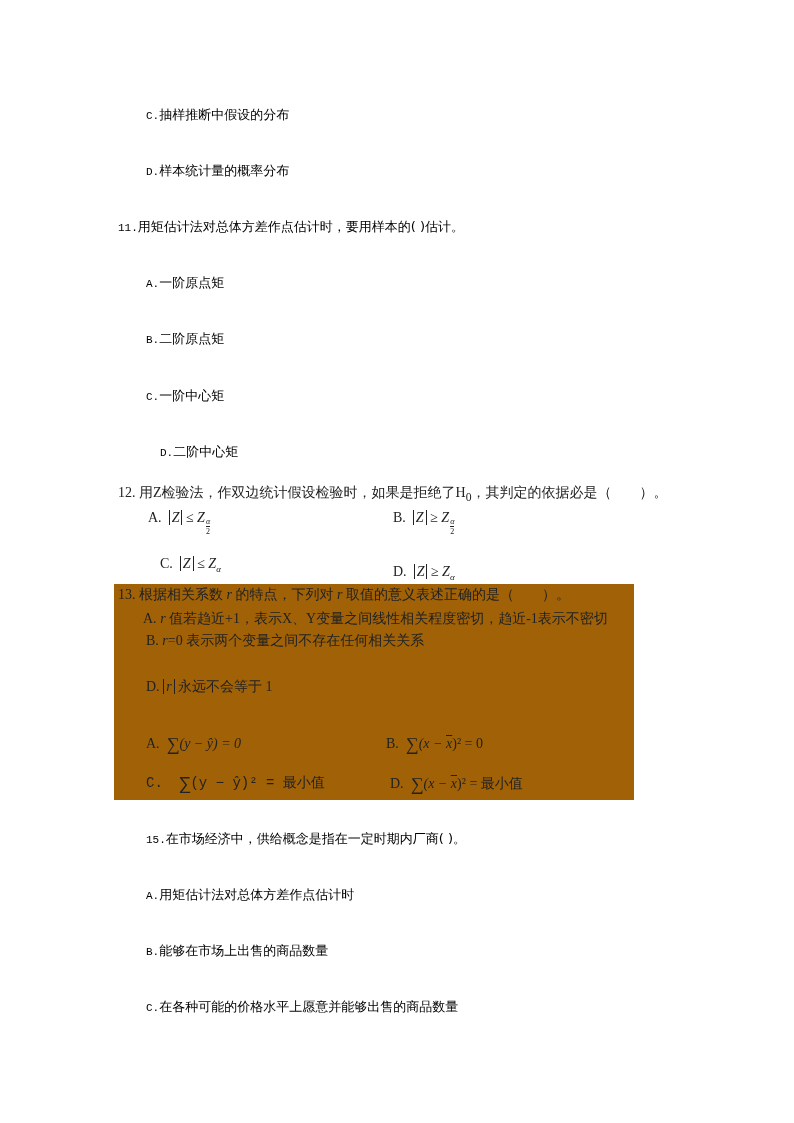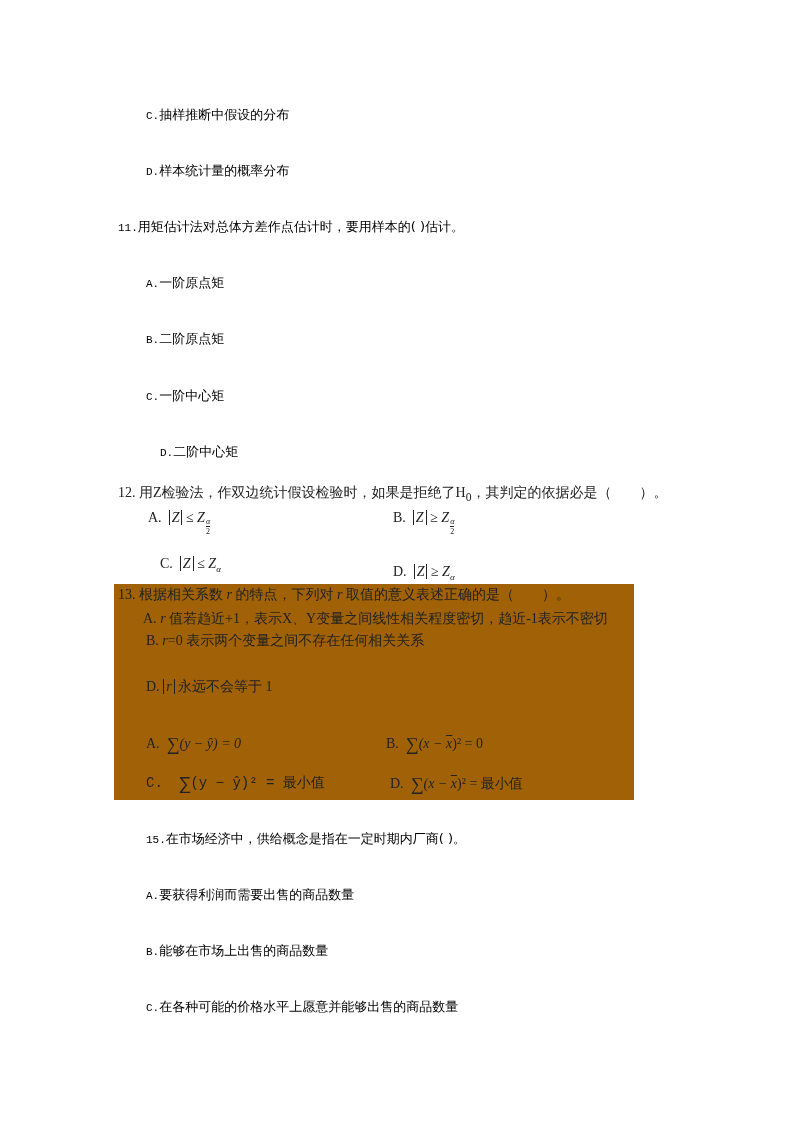--- a/index.html
+++ b/index.html
@@ -115,20 +115,20 @@
   <div class="o" style="left:276px;top:190px;">
     <span>D.</span>&nbsp;
     <span class="sum">∑</span><span class="it">(x − </span><span class="it bar">x</span><span>)² = 最小值</span>
   </div>
 </div>
 
 <div class="pix" style="left:146px;top:830px;text-align:center;">
   <span class="lbl">15.</span><span>在市场经济中，供给概念是指在一定时期内厂商( )。</span>
 </div>
 <div class="pix" style="left:146px;top:886px;">
-  <span class="lbl">A.</span><span>要获得利润而需要出售的商品数量</span>
+  <span class="lbl">A.</span><span>用矩估计法对总体方差作点估计时</span>
 </div>
 <div class="pix" style="left:146px;top:942px;">
   <span class="lbl">B.</span><span>能够在市场上出售的商品数量</span>
 </div>
 <div class="pix" style="left:146px;top:998px;">
   <span class="lbl">C.</span><span>在各种可能的价格水平上愿意并能够出售的商品数量</span>
 </div>
 
 </body></html>

